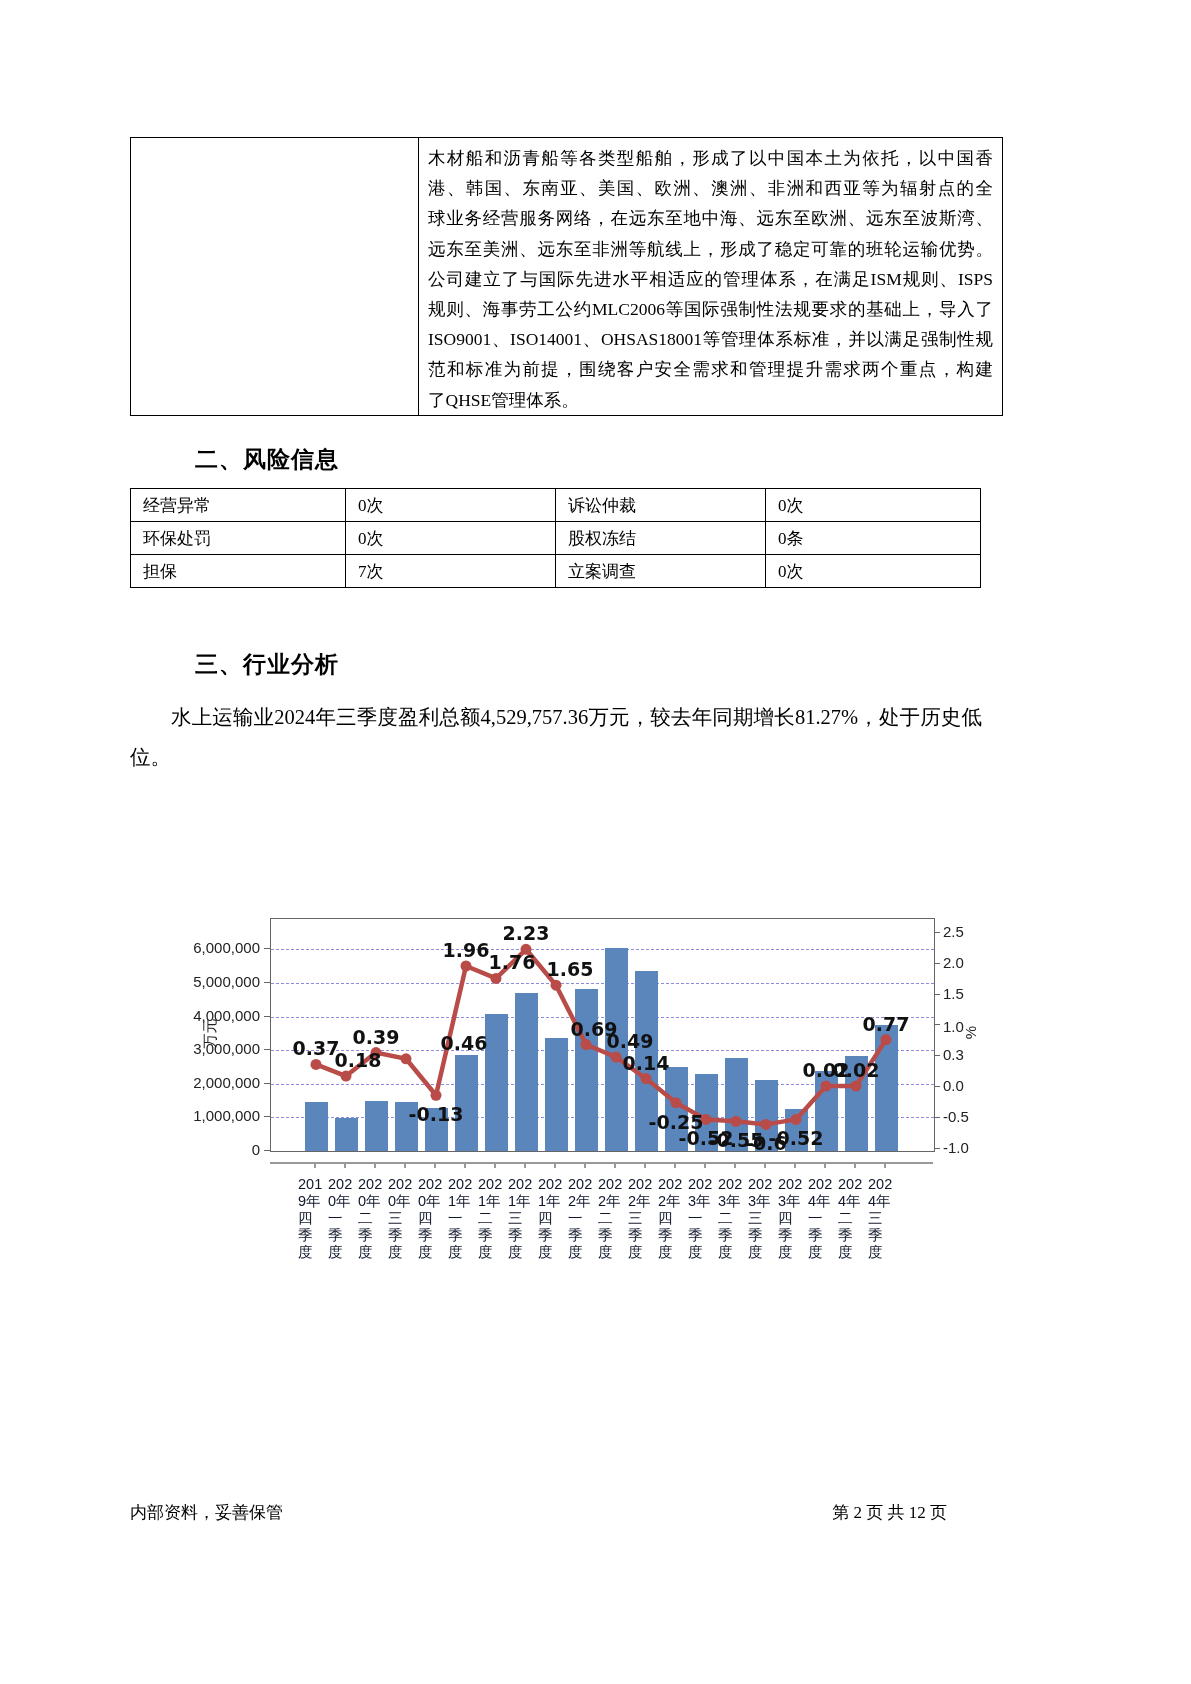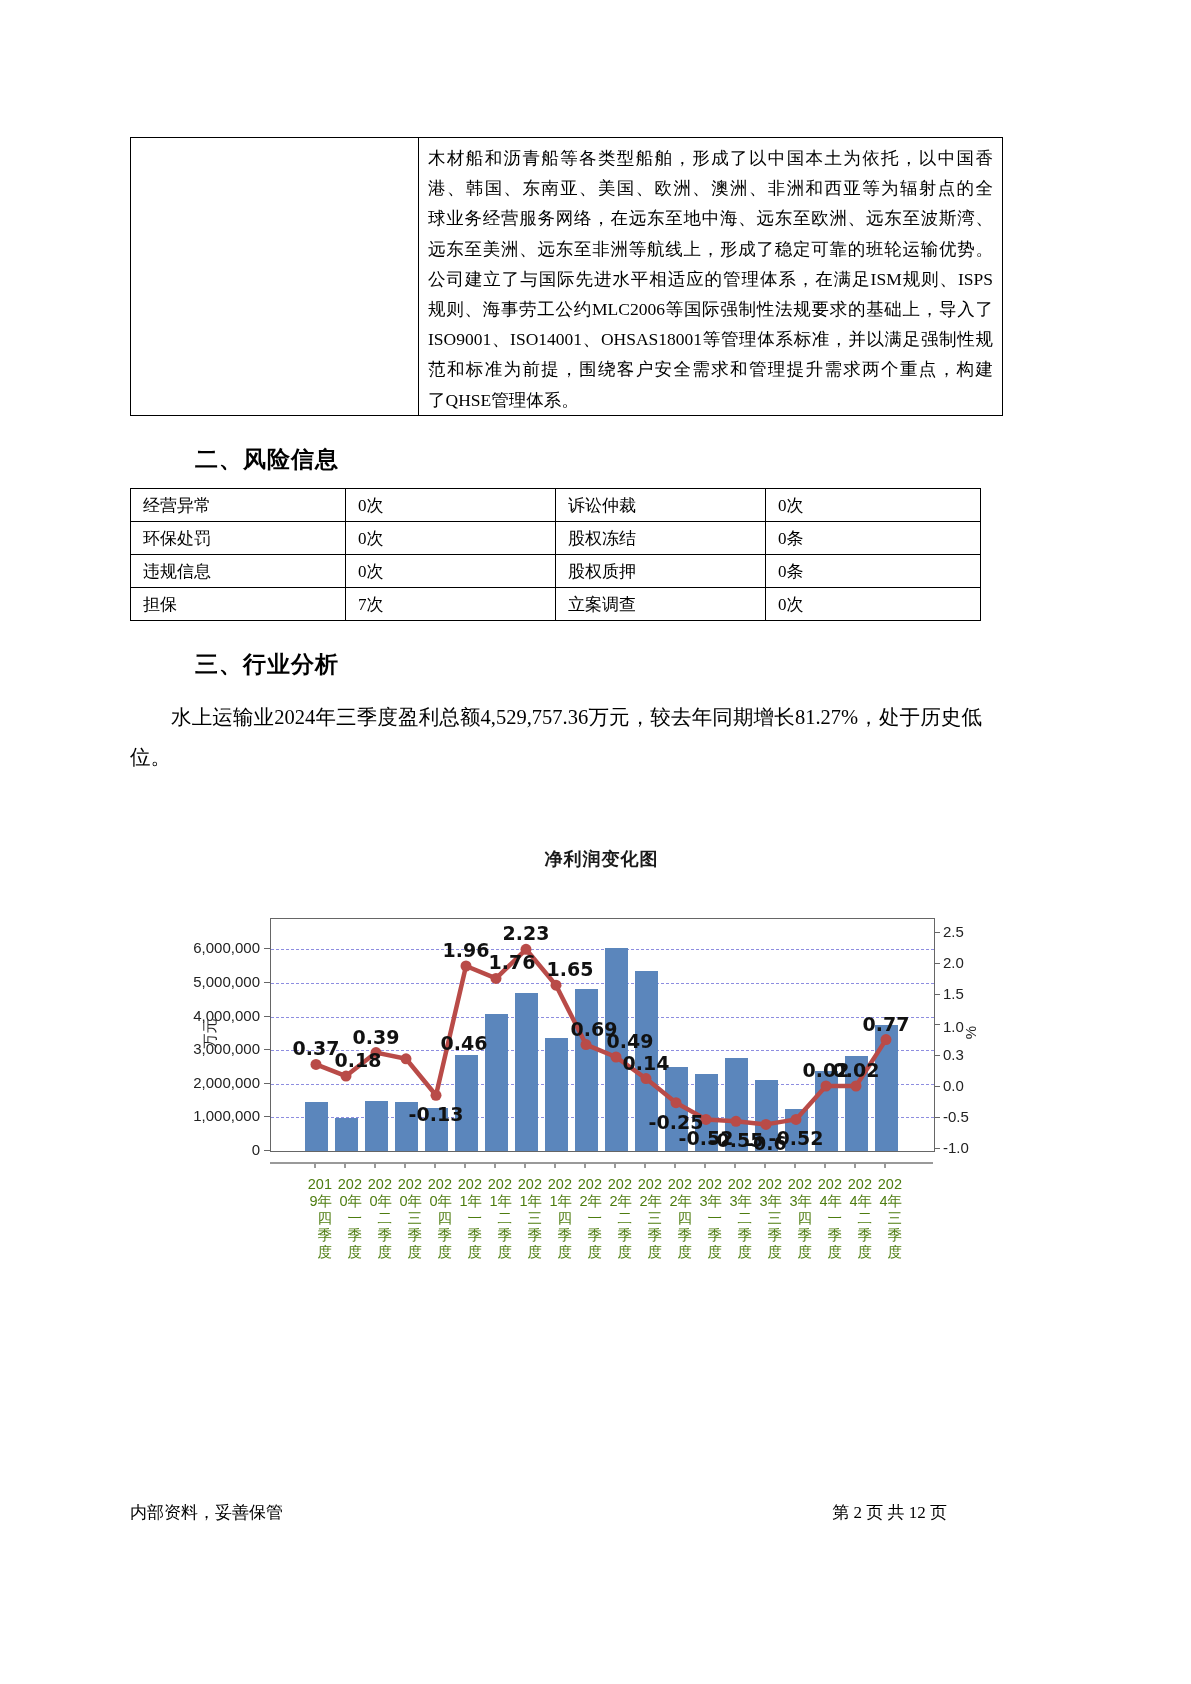--- a/index.html
+++ b/index.html
@@ -36,22 +36,22 @@
   .chart-title{position:absolute;left:90px;top:2px;width:663px;text-align:center;
                font-size:18px;font-weight:700;color:#1a1a1a;letter-spacing:1px;}
   .plot{position:absolute;left:90px;top:73px;width:663px;height:232px;
         border:1px solid #666;box-sizing:content-box;}
   .grid{position:absolute;left:0;width:663px;height:0;border-top:1px dashed #8d8de0;}
   .bar{position:absolute;bottom:0;width:23px;background:#5B86BC;}
   .ytick-label{position:absolute;width:78px;left:2px;text-align:right;font-size:15px;color:#222;}
   .ytick-mark{position:absolute;width:6px;height:1px;background:#666;}
   .rtick-label{position:absolute;left:763px;width:44px;text-align:left;font-size:15px;color:#222;}
   .axis-unit{position:absolute;font-size:15px;color:#222;text-align:center;}
-  .xlab{position:absolute;top:331px;width:34px;text-align:right;font-size:14.5px;
-        line-height:17px;color:#4d7c0f;}
+  .xlab{position:absolute;top:331px;width:34px;text-align:left;font-size:14.5px;
+        line-height:17px;color:#0f172a;}
   .cat-axis{position:absolute;left:90px;top:317px;width:663px;height:0;border-top:2px solid #999;}
   .cat-tick{position:absolute;top:317px;width:2px;height:6px;background:#999;}
   .dlabel{position:absolute;transform:translateX(-50%);font-family:"DejaVu Sans",sans-serif;
           font-weight:700;font-size:19px;color:#111;white-space:nowrap;}
   .legend{position:absolute;top:397px;left:236px;border:1px solid #999;background:#fff;
           padding:5px 10px;display:inline-flex;align-items:center;gap:6px;
           font-size:15px;color:#222;white-space:nowrap;}
   .sw-bar{display:inline-block;width:13px;height:13px;background:#5B86BC;}
   .sw-line{display:inline-block;position:relative;width:26px;height:13px;margin-left:12px;}
   .sw-line .ln{position:absolute;left:0;top:5px;width:26px;height:3px;background:#B94B48;}
@@ -103,40 +103,33 @@
           <td>诉讼仲裁</td>
           <td>0次</td>
         </tr>
         <tr>
           <td>环保处罚</td>
           <td>0次</td>
           <td>股权冻结</td>
           <td>0条</td>
         </tr>
         <tr>
-          <td>违规信息</td>
-          <td>0次</td>
-          <td>股权质押</td>
-          <td>0条</td>
-        </tr>
-        <tr>
           <td>担保</td>
           <td>7次</td>
           <td>立案调查</td>
           <td>0次</td>
         </tr>
       </tbody>
   </table>
 
   <div class="sec-title" style="top:649px;">三、行业分析</div>
 
   <div class="para">水上运输业2024年三季度盈利总额4,529,757.36万元，较去年同期增长81.27%，处于历史低位。</div>
 
   <div class="chart">
-    <div class="chart-title">净利润变化图</div>
     <div class="axis-unit" style="left:0px;top:179px;width:60px;transform:rotate(-90deg);">万元</div>
     <div class="axis-unit" style="left:770px;top:179px;width:40px;transform:rotate(-90deg);">%</div>
     <div class="plot">
         <div class="grid" style="top: 198.4px;"></div>
         <div class="grid" style="top: 164.8px;"></div>
         <div class="grid" style="top: 131.1px;"></div>
         <div class="grid" style="top: 97.5px;"></div>
         <div class="grid" style="top: 63.9px;"></div>
         <div class="grid" style="top: 30.3px;"></div>
         <div class="bar" style="left: 33.5px; height: 48.8px; background: rgb(91, 134, 188);"></div>

